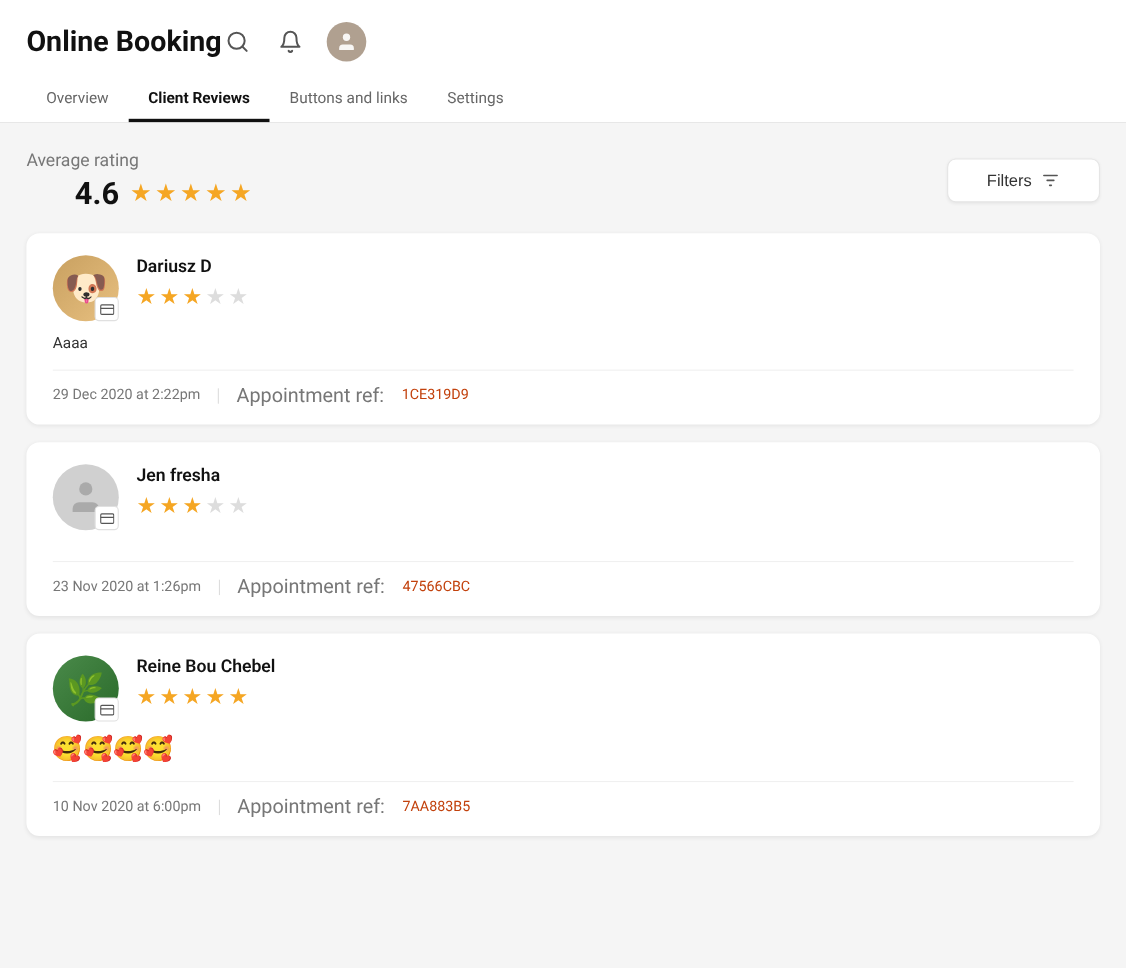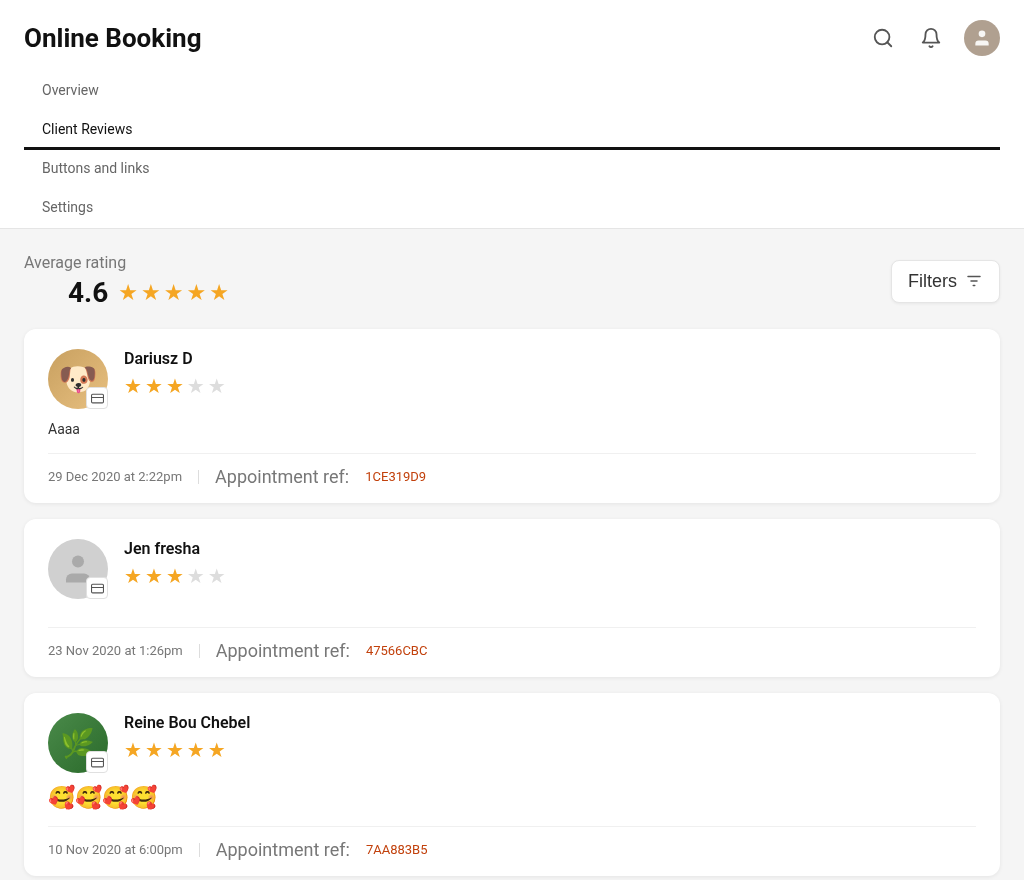--- a/index.html
+++ b/index.html
@@ -11,21 +11,20 @@
       min-height: 880px;
     }
     .header {
       background: #fff;
       padding: 20px 24px 0 24px;
       border-bottom: 1px solid #e5e5e5;
     }
     .header-top {
       display: flex;
       align-items: center;
-      justify-content: space-between;
       margin-bottom: 16px;
     }
     .app-title {
       font-size: 26px;
       font-weight: 700;
       color: #111;
     }
     .header-icons {
       display: flex;
       align-items: center;
@@ -49,33 +48,32 @@
       display: flex;
       align-items: center;
       justify-content: center;
       font-size: 18px;
       color: #fff;
     }
     .nav-tabs {
       display: flex;
       gap: 0;
       list-style: none;
-      flex-direction: column;
     }
     .nav-tab {
       padding: 10px 18px;
       font-size: 14px;
       color: #666;
       cursor: pointer;
       border-bottom: 3px solid transparent;
       white-space: nowrap;
     }
     .nav-tab.active {
       color: #111;
-      font-weight: 400;
+      font-weight: 700;
       border-bottom: 3px solid #111;
     }
     .content {
       padding: 24px;
       background: #f5f5f5;
     }
     .rating-section {
       display: flex;
       align-items: center;
       justify-content: space-between;
@@ -105,22 +103,22 @@
       font-size: 22px;
       color: #f5a623;
     }
     .filters-btn {
       display: flex;
       align-items: center;
       gap: 8px;
       background: #fff;
       border: 1px solid #e5e5e5;
       border-radius: 8px;
-      padding: 10px 16px;
-      font-size: 18px;
+      padding: 10px 35px;
+      font-size: 15px;
       font-weight: 500;
       color: #333;
       cursor: pointer;
       box-shadow: 0 1px 3px rgba(0,0,0,0.06);
     }
     .review-card {
       background: #fff;
       border-radius: 12px;
       margin-bottom: 16px;
       overflow: hidden;

